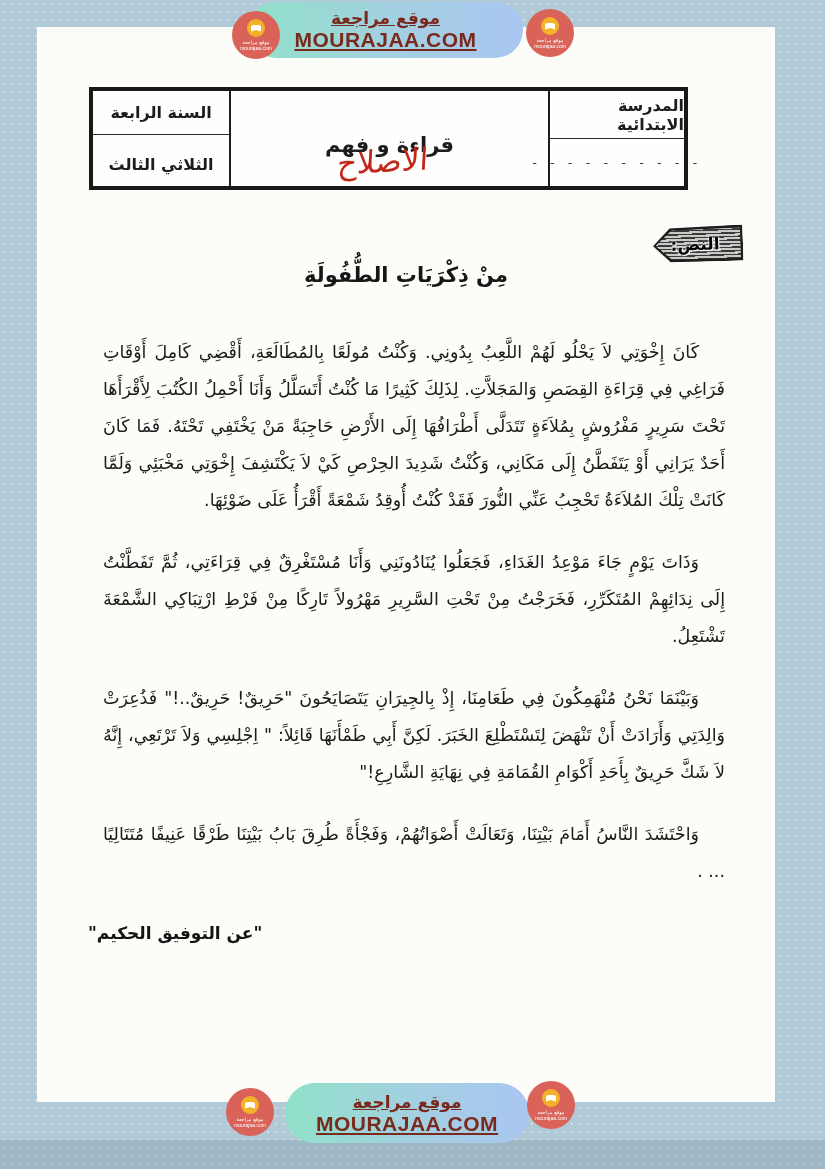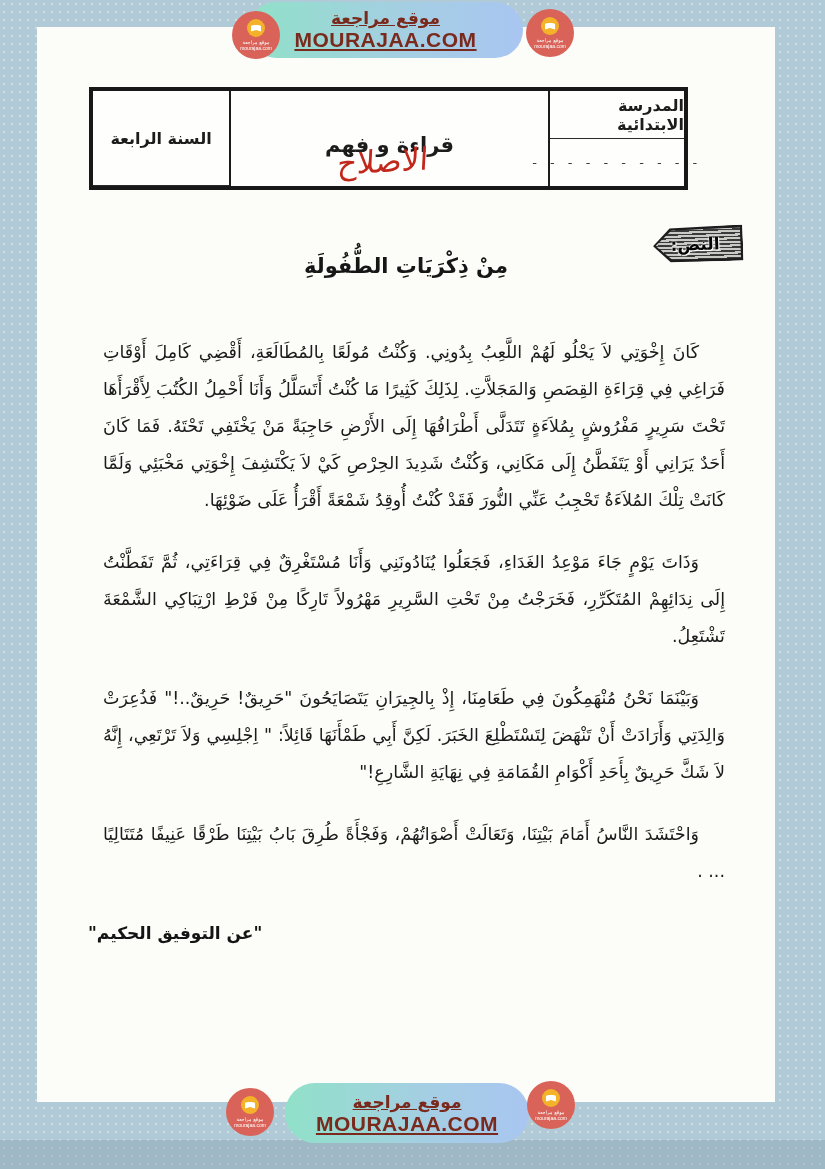--- a/index.html
+++ b/index.html
@@ -117,21 +117,21 @@
     display: flex; align-items: center; justify-content: center;
   }
   .text-tag .label {
     font-size: 17px; font-weight: bold; color: #050505;
     direction: rtl; padding-right: 6px;
     text-shadow: 0 0 2px #ffffff, 0 0 3px #ffffff, 1px 1px 0 #ffffff;
   }
 
   
   .passage-title {
-    position: absolute; left: 37px; top: 254px; width: 738px;
+    position: absolute; left: 37px; top: 263px; width: 738px;
     text-align: center;
     font-size: 21px; font-weight: bold;
     color: #161616;
     direction: rtl;
   }
   .content {
     position: absolute; left: 88px; top: 334px; width: 652px;
     direction: rtl;
     text-align: justify;
     font-size: 17.5px;
@@ -199,20 +199,23 @@
       <span class="dashes">- - - - - - - - - -</span>
     </div>
   </div>
   <div class="col col-subject">
     <div class="subject-title">قراءة و فهم</div>
     <div class="handwriting">الاصلاح</div>
   </div>
   <div class="col col-year">
     <div class="cell split">
       <span class="cell-label">السنة الرابعة</span>
+    </div>
+    <div class="cell">
+      <span class="cell-label">الثلاثي الثالث</span>
     </div>
   </div>
 </div>
 
 <div class="text-tag">
   <div class="hatch">
     <span class="label">النص:</span>
   </div>
 </div>
 

